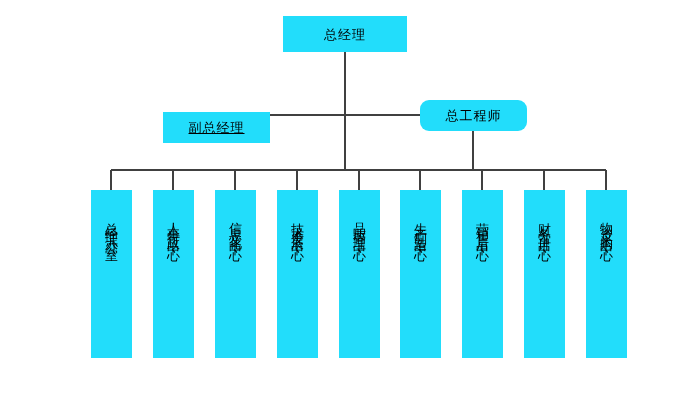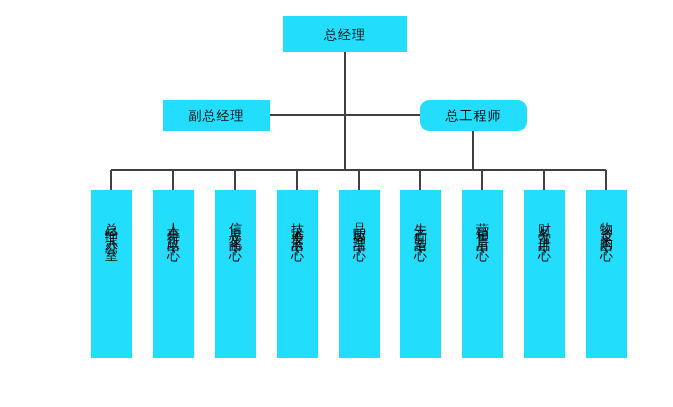--- a/index.html
+++ b/index.html
@@ -48,23 +48,24 @@
   }
 
   .node.top {
     left: 283px;
     top: 16px;
     width: 124px;
     height: 36px;
   }
   .node.mid-left {
     left: 163px;
-    top: 100px;
+    top: 112px;
     width: 107px;
     height: 31px;
+    text-decoration: underline;
   }
   .node.mid-right {
     left: 420px;
     top: 100px;
     width: 107px;
     height: 31px;
     border-radius: 9px;
   }
 
   

